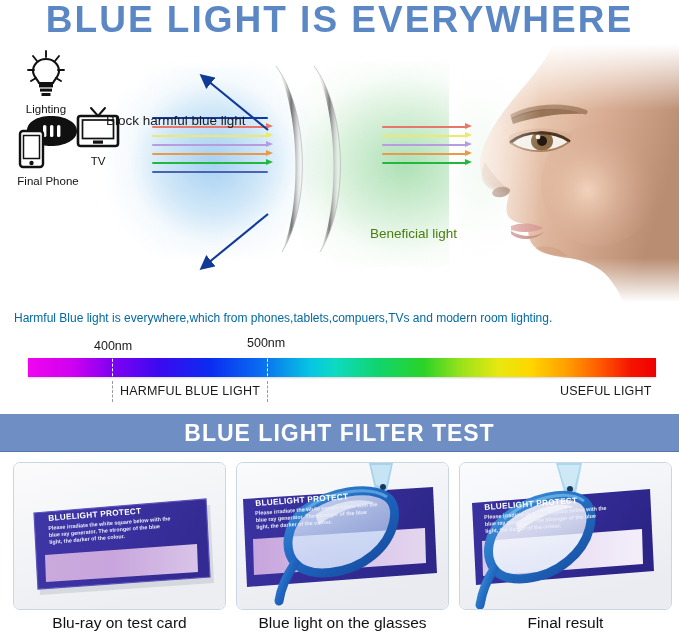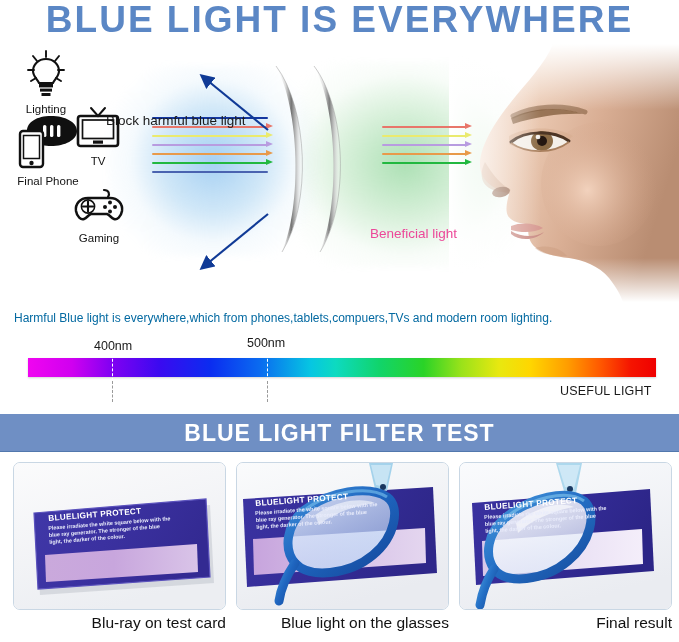--- a/index.html
+++ b/index.html
@@ -62,21 +62,21 @@
   
   .deflect { position:absolute; }
 
   
   #label-block {
     position:absolute; left:106px; top:69px;
     font-size:13.5px; color:#1b1b1b; white-space:nowrap;
   }
   #label-beneficial {
     position:absolute; left:370px; top:182px;
-    font-size:13.5px; color:#ec4899; white-space:nowrap;
+    font-size:13.5px; color:#4d7c0f; white-space:nowrap;
   }
 
   
   #face-wrap {
     position:absolute; right:0; top:0; width:230px; height:258px;
     overflow:hidden;
   }
 
   
   .src-item { position:absolute; text-align:center; }
@@ -142,21 +142,21 @@
     position:absolute; color:#ffffff; font-weight:bold;
     font-size:8.2px; letter-spacing:.3px; white-space:nowrap;
   }
   .card-body {
     position:absolute; color:#e9ecfb; font-weight:bold;
     font-size:5.4px; line-height:7.1px; width:124px;
   }
 
   .panel-caption {
     position:absolute; top:614px; font-size:15.5px; color:#121212;
-    text-align:right; white-space:nowrap;
+    text-align:center; white-space:nowrap;
   }
   #caption-1 { left:13px; width:213px; }
   #caption-2 { left:236px; width:213px; }
   #caption-3 { left:459px; width:213px; }
 </style>
 </head>
 <body>
 
 <div id="hero-title">BLUE LIGHT IS EVERYWHERE</div>
 
@@ -368,55 +368,35 @@
         </g>
 
         <rect x="3" y="17" width="23" height="36" rx="3" fill="#ffffff" stroke="#111" stroke-width="2.4"></rect>
         <rect x="6.5" y="21.5" width="16" height="23" fill="none" stroke="#111" stroke-width="1.5"></rect>
         <circle cx="14.5" cy="49" r="2.2" fill="#111"></circle>
       </svg>
     </span>
     <span class="cap">Final Phone</span>
   </div>
 
-  <div class="src-item" style="left:70px; top:143px; width:58px;">
-    <span class="glyph">
-      <svg width="52" height="40" viewBox="0 0 52 40">
-        <path d="M31 3 C36 3 37 7 35 10" stroke="#111" stroke-width="2.2" fill="none" stroke-linecap="round"></path>
-        <path d="M15 11 C7 11 2 17 3 24 C4 30 8 33 11 32 C14 31 15 28 18 27 L34 27
-                 C37 28 38 31 41 32 C44 33 48 30 49 24 C50 17 45 11 37 11 Z" fill="none" stroke="#111" stroke-width="2.5"></path>
-
-        <g stroke="#111" stroke-width="2.1" stroke-linecap="round">
-          <line x1="10" y1="19.5" x2="20" y2="19.5"></line>
-          <line x1="15" y1="14.5" x2="15" y2="24.5"></line>
-        </g>
-        <circle cx="15" cy="19.5" r="6.6" fill="none" stroke="#111" stroke-width="1.6"></circle>
-
-        <circle cx="37" cy="15.5" r="2.0" fill="#111"></circle>
-        <circle cx="42" cy="20" r="2.0" fill="#111"></circle>
-        <circle cx="32" cy="20" r="2.0" fill="#111"></circle>
-        <circle cx="37" cy="24.5" r="2.0" fill="#111"></circle>
-      </svg>
-    </span>
-    <span class="cap">Gaming</span>
-  </div>
 
 
 </div>
 
 <div id="harmful-sentence">Harmful Blue light is everywhere,which from phones,tablets,compuers,TVs and modern room lighting.</div>
 
 <div id="spectrum-section">
   <div id="spectrum-bar"></div>
   <div class="nm-tick" style="left:112px;"></div>
   <div class="nm-tick" style="left:267px;"></div>
   <div class="nm-tick-low" style="left:112px;"></div>
   <div class="nm-tick-low" style="left:267px;"></div>
   <div class="nm-label" style="left:94px; top:-1px;text-align:center;">400nm</div>
   <div class="nm-label" style="left:247px; top:-4px;">500nm</div>
+  <div class="band-label" style="left:120px; top:44px;">HARMFUL BLUE LIGHT</div>
   <div class="band-label" style="left:560px; top:44px;">USEFUL LIGHT</div>
 </div>
 
 <div id="filter-banner">BLUE LIGHT FILTER TEST</div>
 
 <div class="test-panel" id="panel-1">
   <svg width="213" height="148" viewBox="0 0 213 148">
     <defs>
       <linearGradient id="cardG1" x1="0" y1="0" x2="1" y2="0.3">
         <stop offset="0%" stop-color="#4038a8"></stop>

